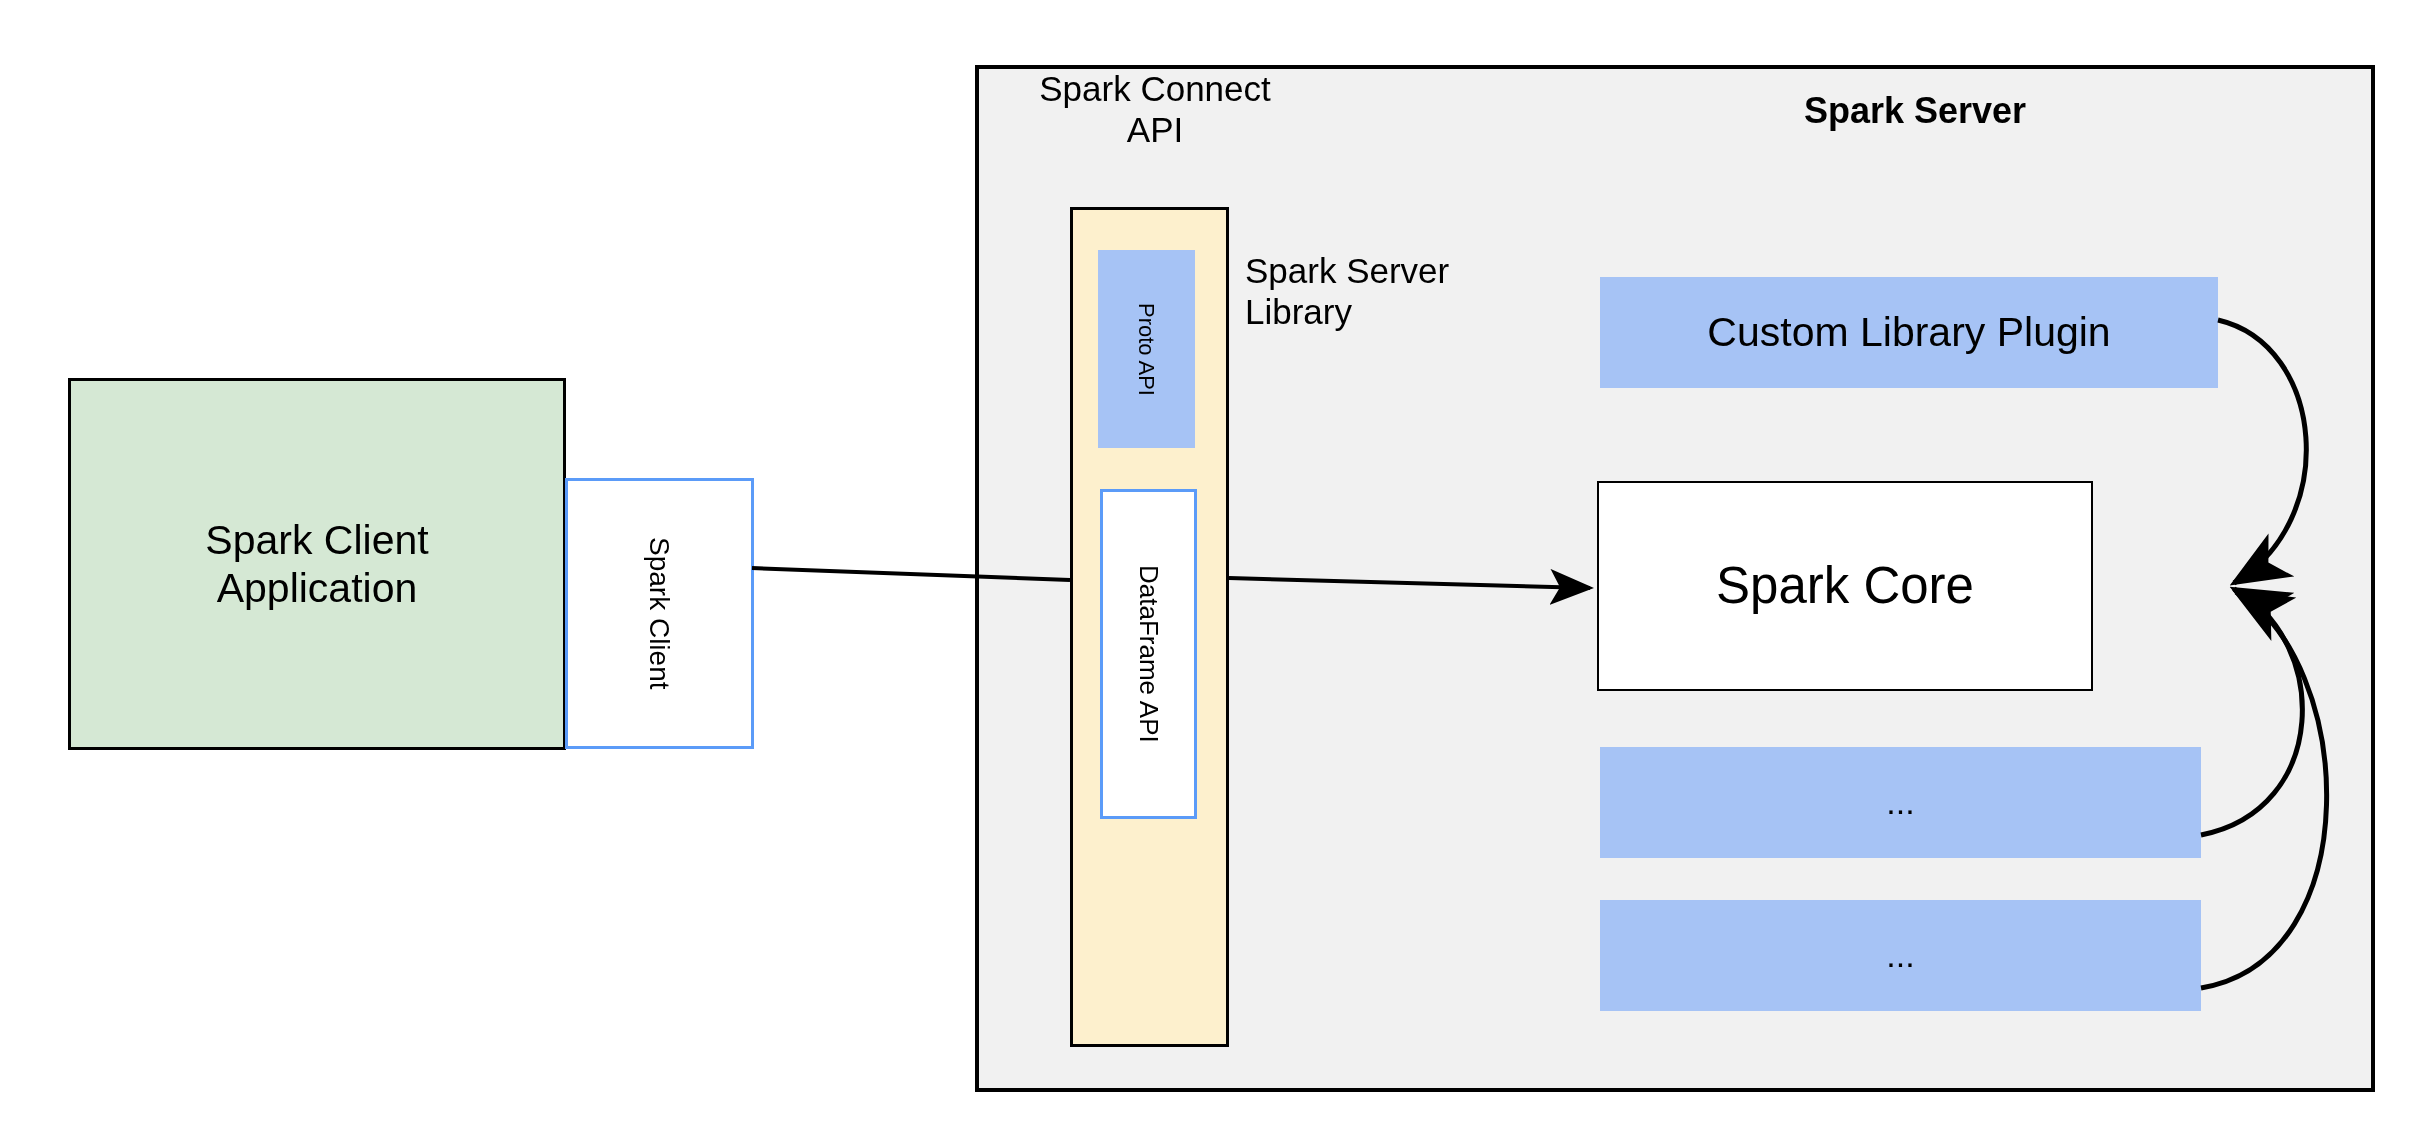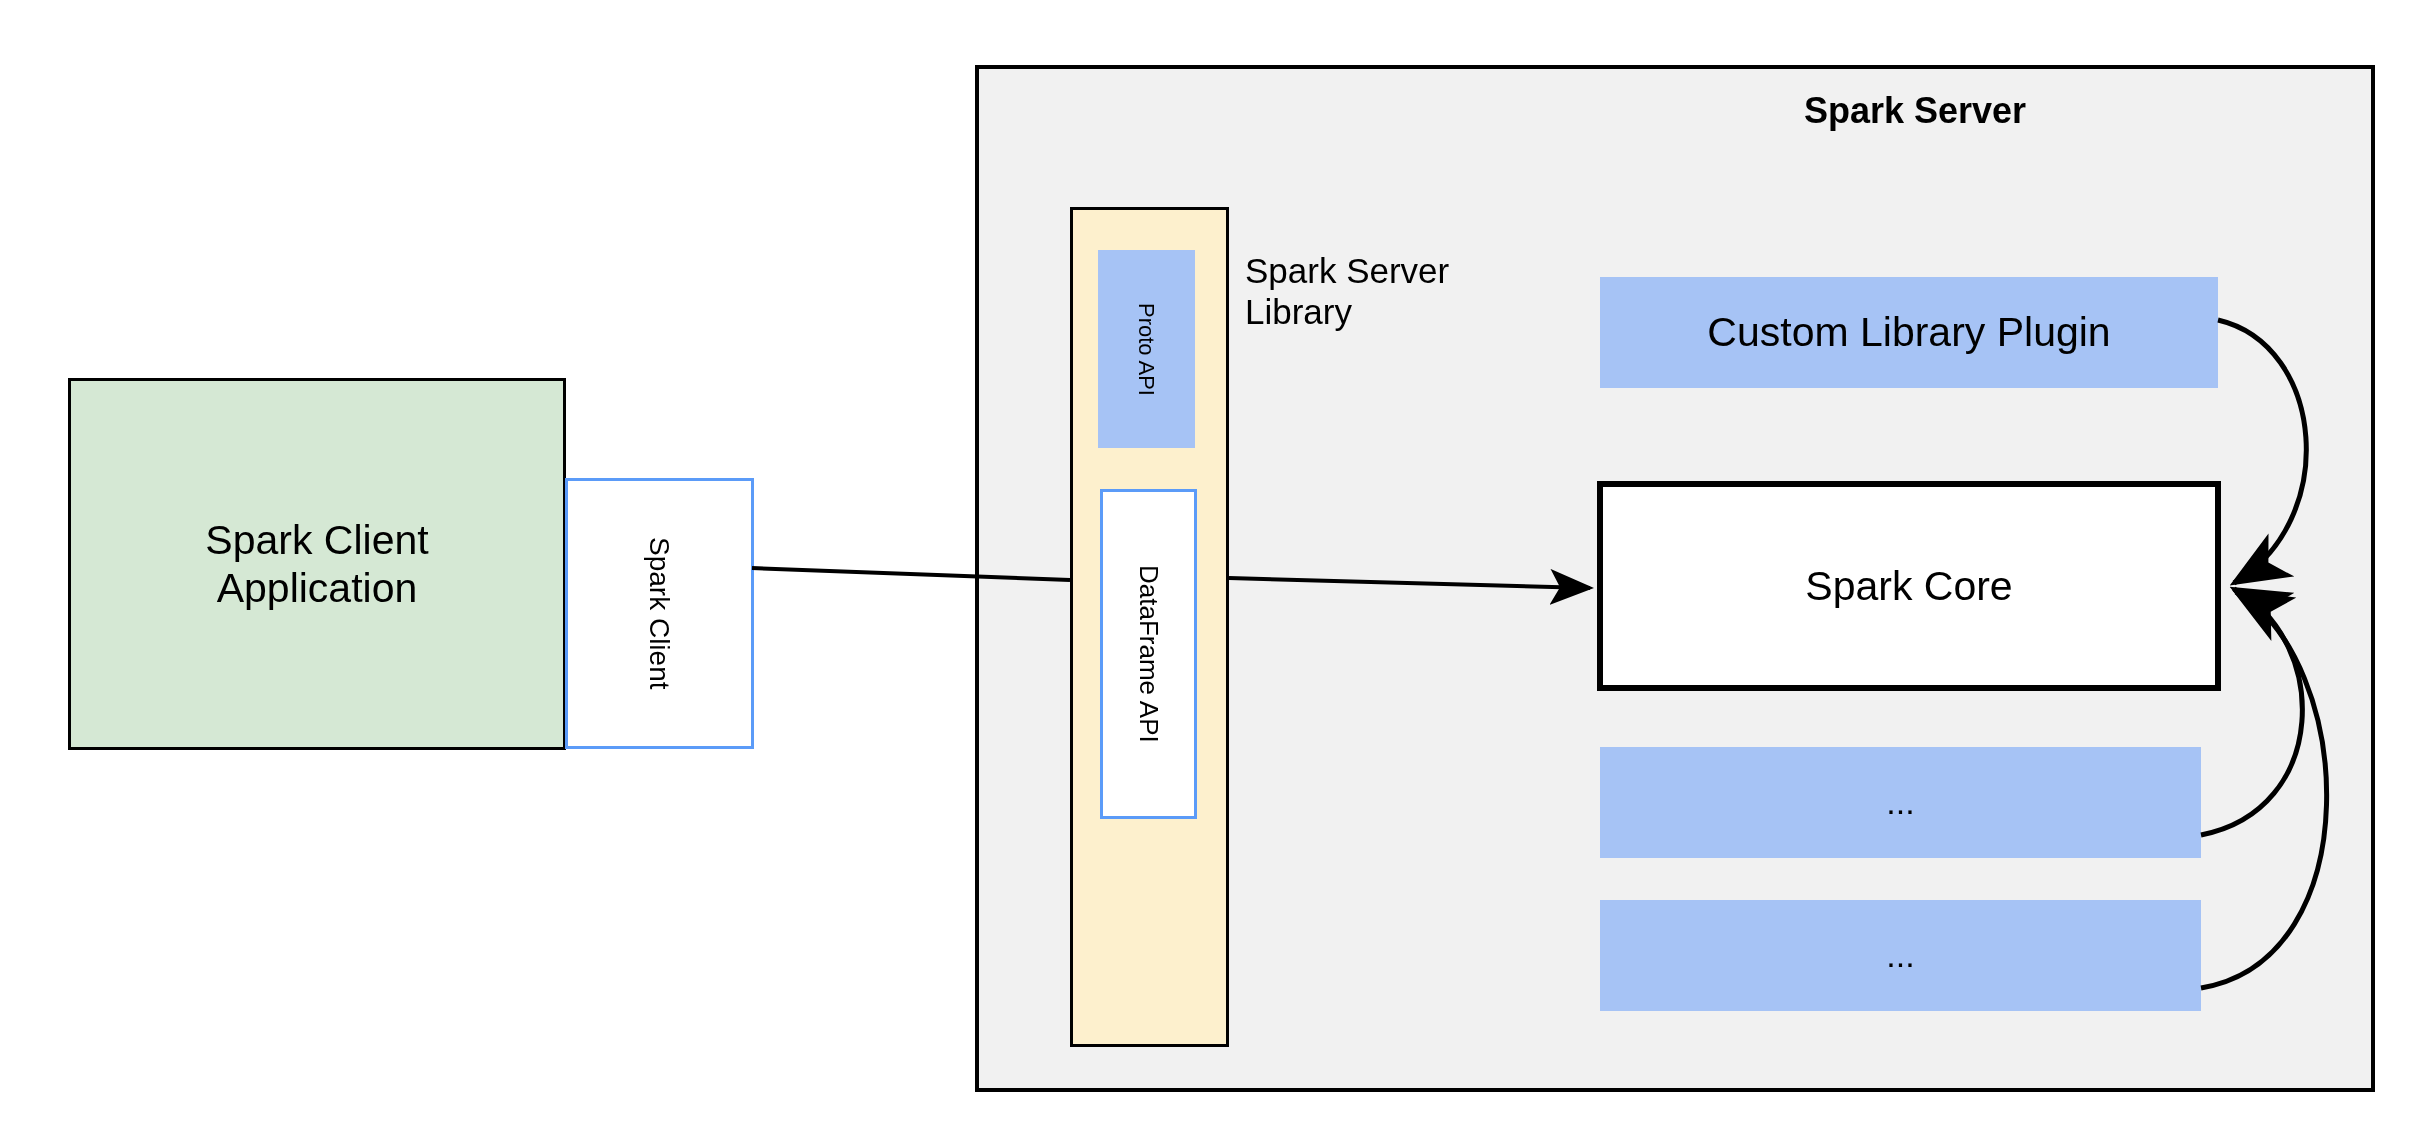--- a/index.html
+++ b/index.html
@@ -140,25 +140,25 @@
     top: 277px;
     width: 618px;
     height: 111px;
     background: #a6c3f5;
     font-size: 41px;
     text-align: right;
   }
   #spark-core {
     left: 1597px;
     top: 481px;
-    width: 624px;
+    width: 496px;
     height: 210px;
     background: #ffffff;
-    border: 6px solid #000000;
-    font-size: 41px;
+    border: 2px solid #000000;
+    font-size: 51px;
   }
   #ellipsis-box-1 {
     left: 1600px;
     top: 747px;
     width: 601px;
     height: 111px;
     background: #a6c3f5;
     font-size: 34px;
   }
   #ellipsis-box-2 {
@@ -180,20 +180,22 @@
     pointer-events: none;
   }
 </style>
 </head>
 <body>
 
 <div id="canvas">
 
   <div class="box" id="server-panel"></div>
 
+  <div class="box" id="spark-connect-api-label" style="white-space: pre-line;">Spark Connect
+API</div>
 
   <div class="box" id="spark-server-title">Spark Server</div>
 
   <div class="box" id="spark-server-library-label" style="white-space: pre-line;">Spark Server
 Library</div>
 
   <div class="box" id="connect-column"></div>
 
   <div class="box" id="proto-api">
     <span class="vtext-down">Proto API</span>

